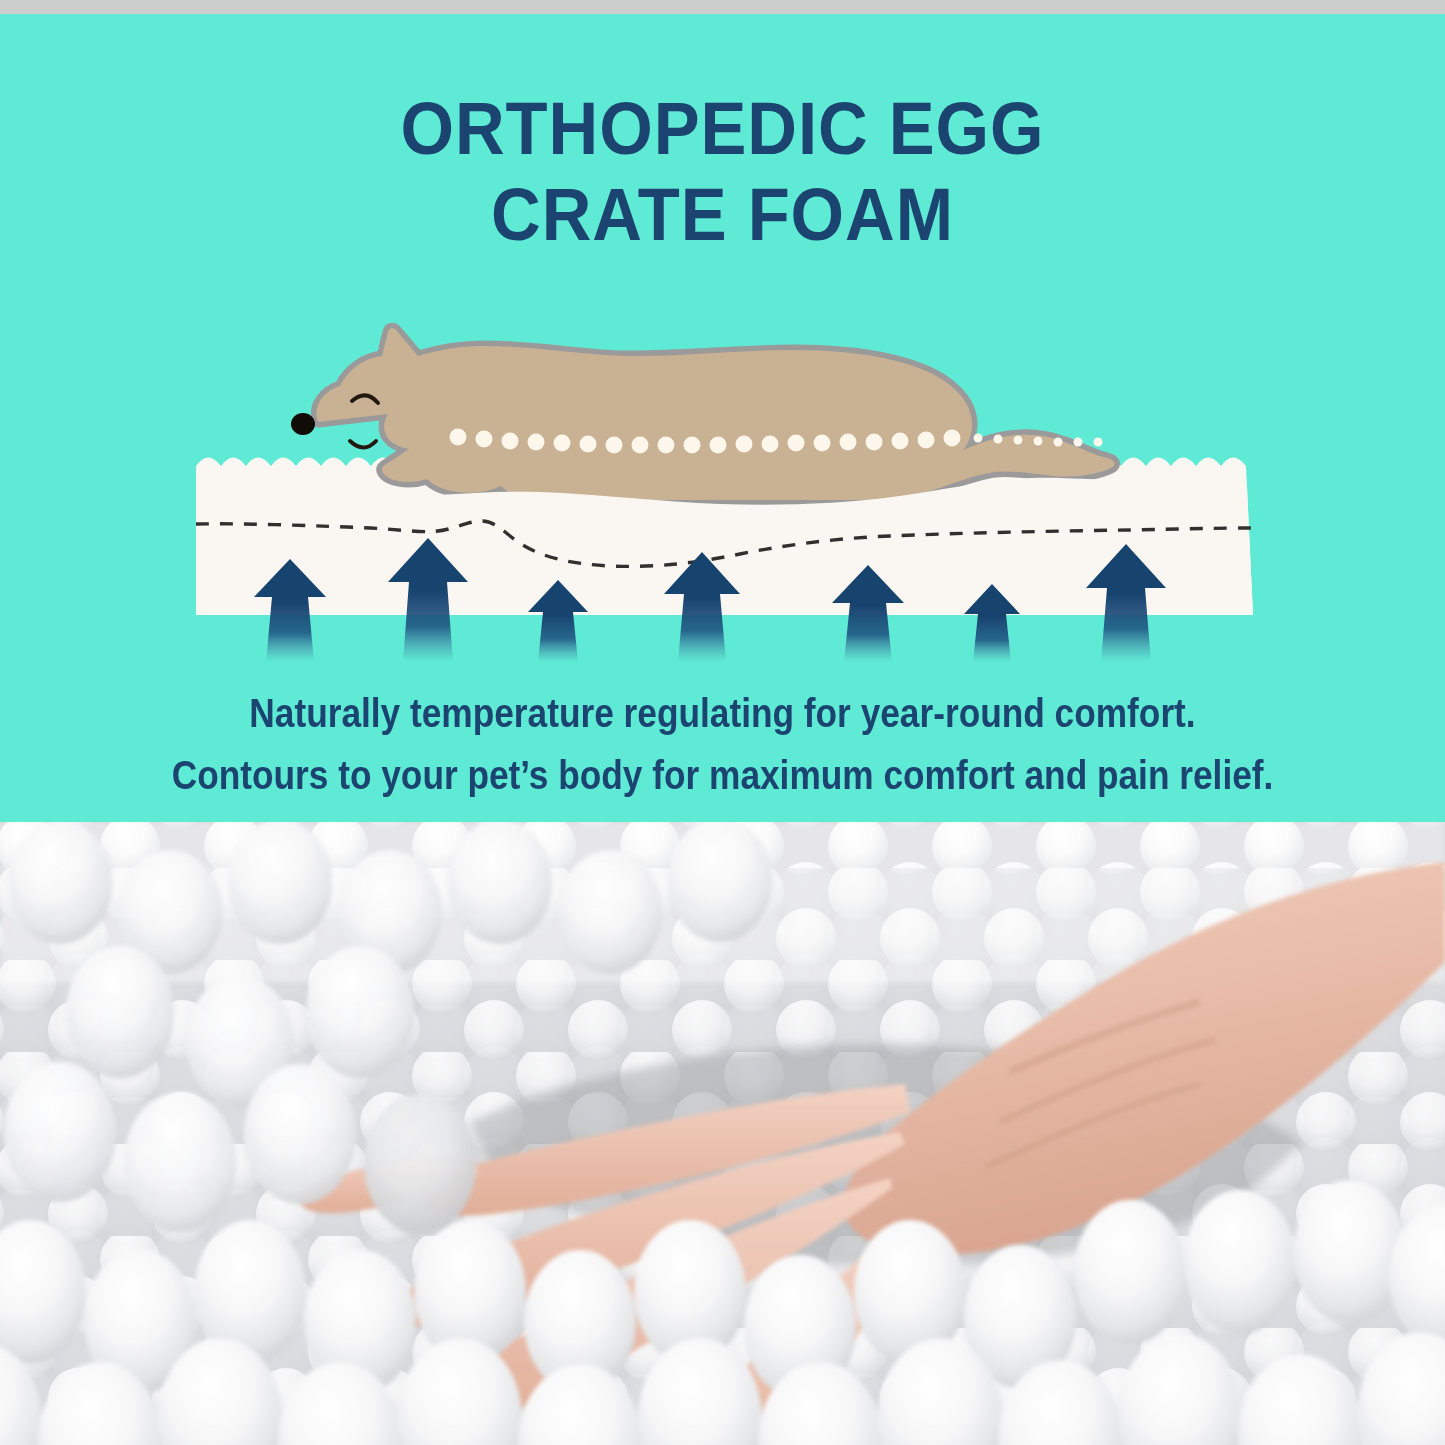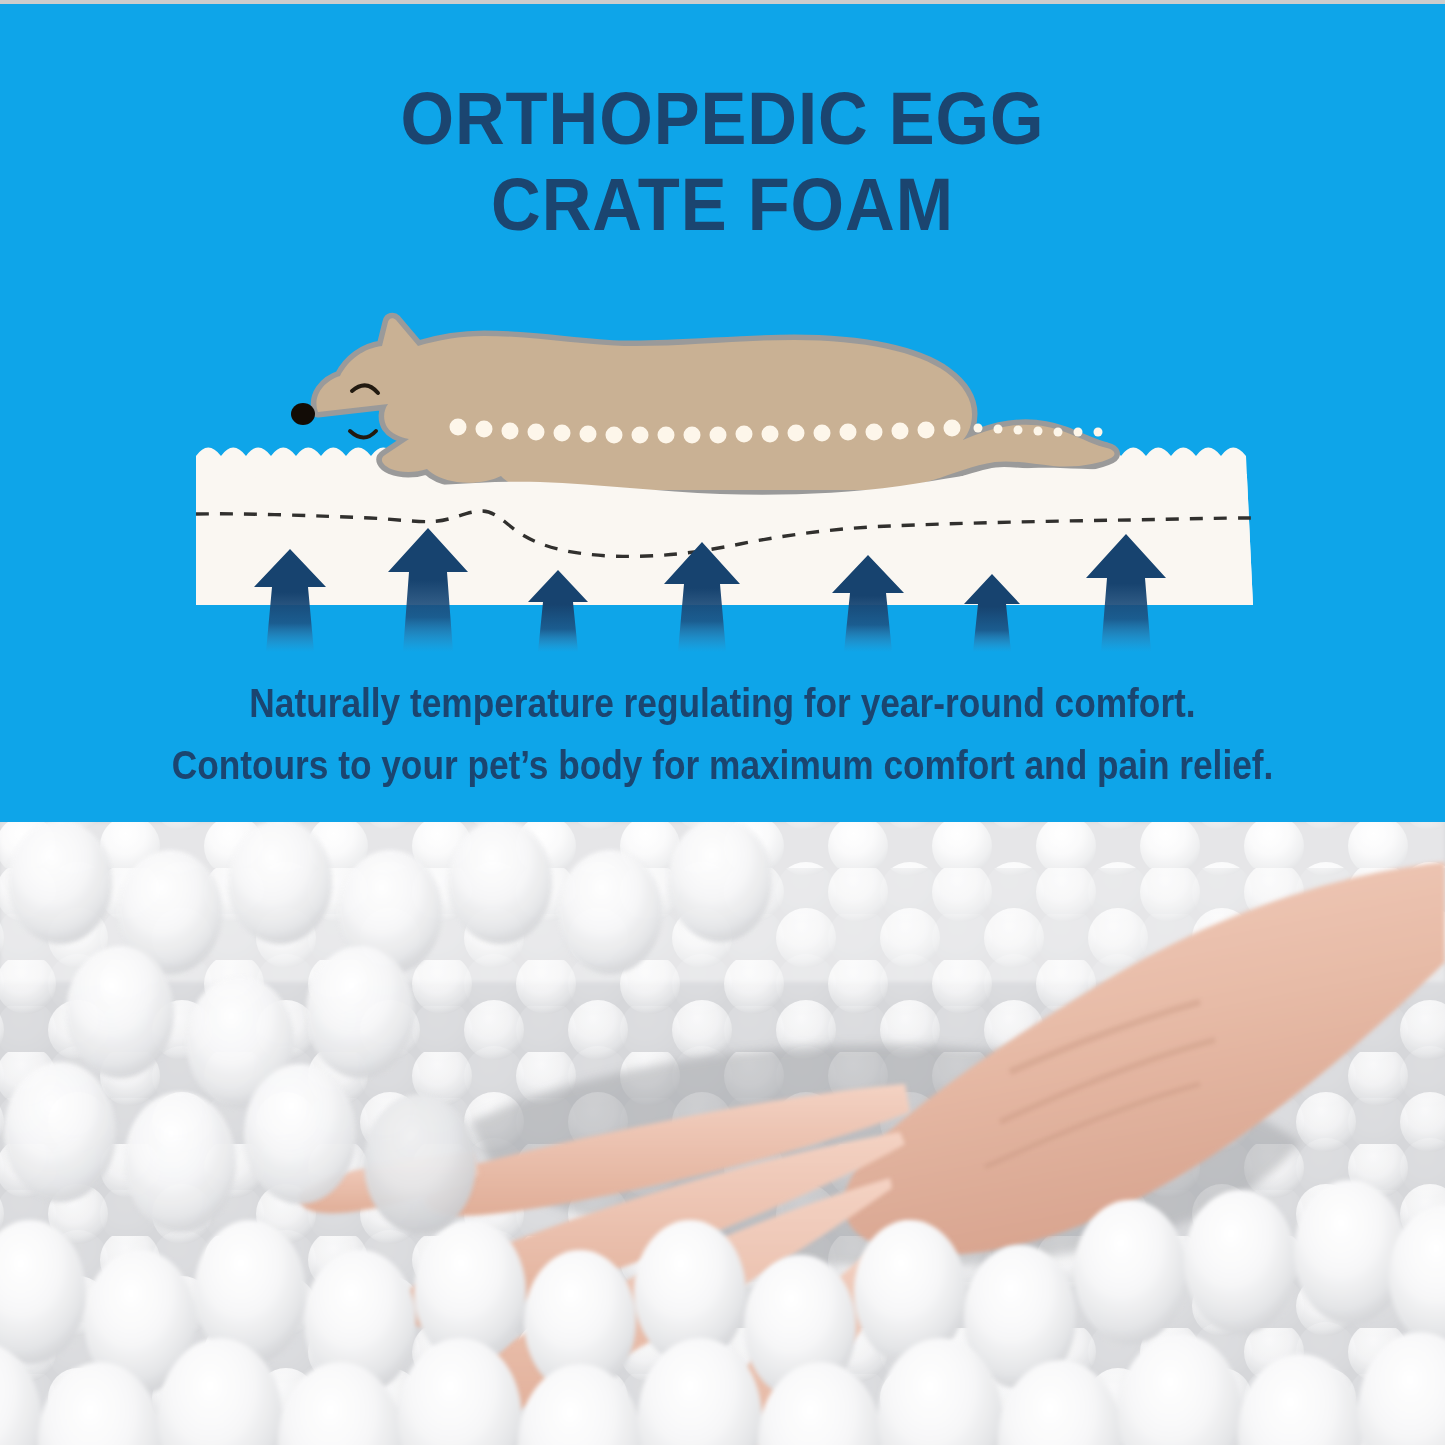--- a/index.html
+++ b/index.html
@@ -11,22 +11,22 @@
   }
   #page{
     position:relative;
     width:1445px;height:1445px;
     background:#cccdcd;
     overflow:hidden;
   }
 
   
   #top-panel{
-    position:absolute;left:0;top:4px;width:1445px;height:822px;
-    background:#0ea5e9;
+    position:absolute;left:0;top:14px;width:1445px;height:822px;
+    background:#5eead4;
   }
 
   #headline{
     position:absolute;left:0;top:72px;width:1445px;
     text-align:center;
     color:#1b4570;
     font-family:"Liberation Sans", sans-serif;
     font-weight:bold;
     font-size:74px;
     line-height:86px;

